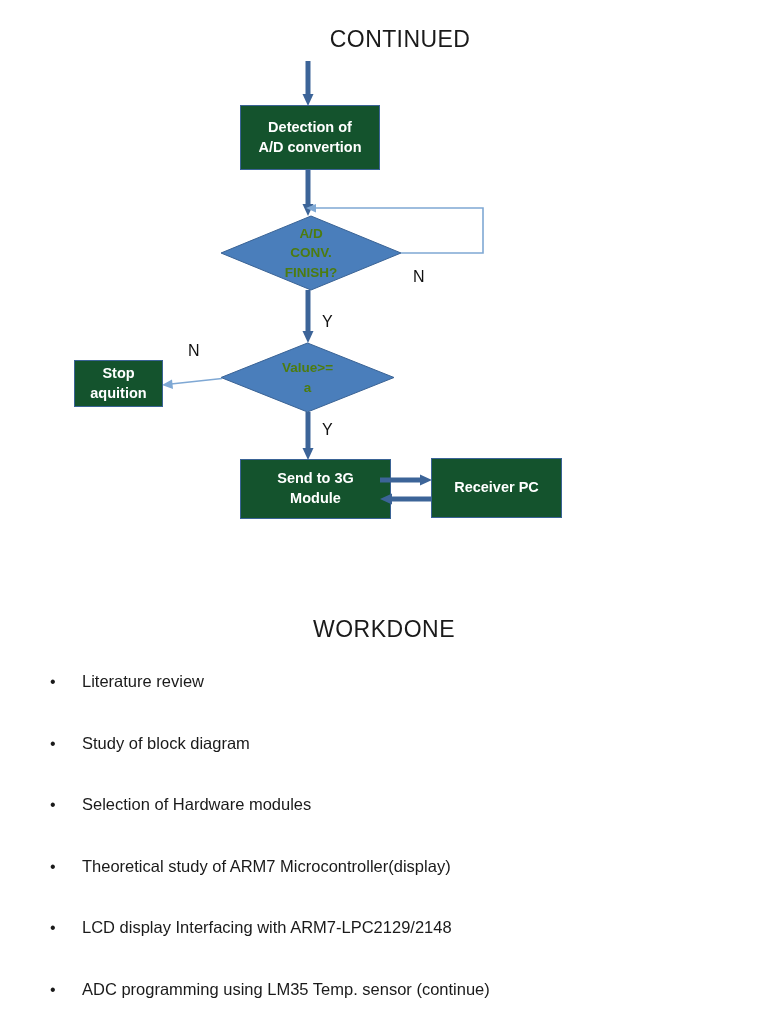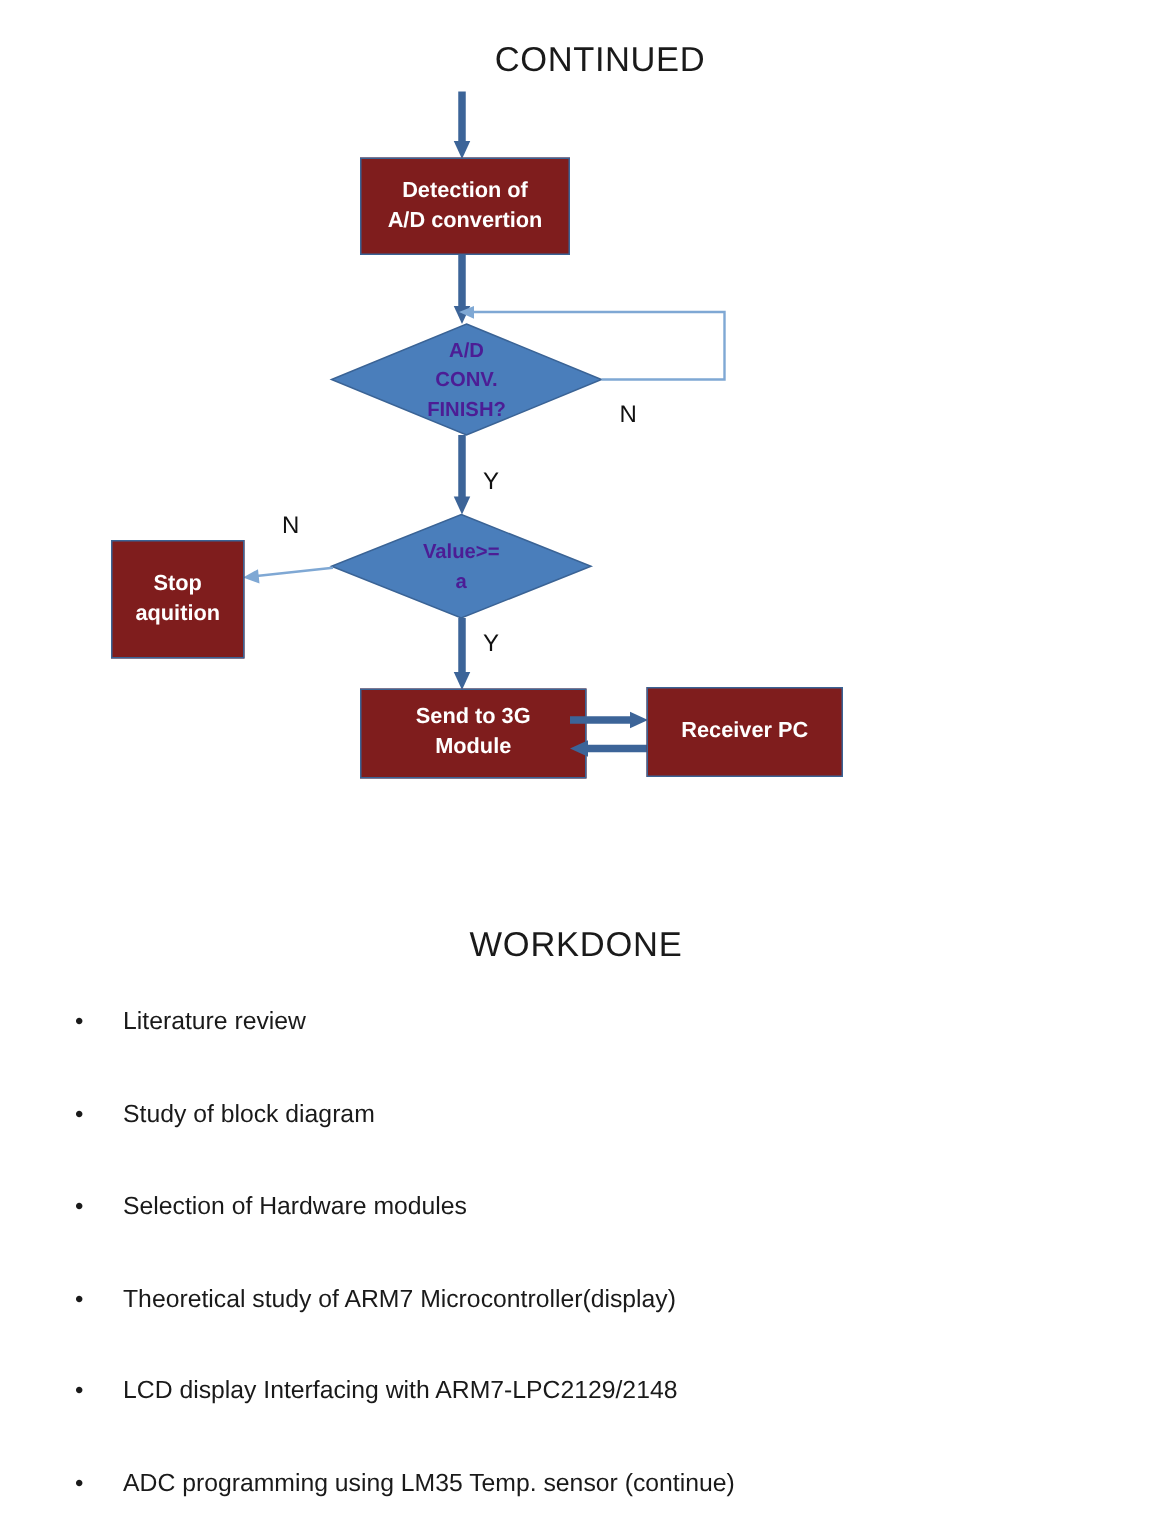--- a/index.html
+++ b/index.html
@@ -32,21 +32,21 @@
     font-size: 23px;
     letter-spacing: 0.4px;
     color: #1a1a1a;
     font-weight: 400;
   }
   #continued-title { top: 26px; }
 
   
   .proc-box {
     position: absolute;
-    background: #7f1d1d;
+    background: #14532d;
     border: 1.5px solid #3a6395;
     color: #ffffff;
     font-weight: bold;
     font-size: 14.5px;
     line-height: 1.35;
     display: flex;
     align-items: center;
     justify-content: center;
     text-align: center;
     box-sizing: border-box;
@@ -64,21 +64,21 @@
   }
   .diamond-label {
     position: absolute;
     left: 0; top: 0;
     width: 100%;
     height: 100%;
     display: flex;
     align-items: center;
     justify-content: center;
     text-align: center;
-    color: #4c1d95;
+    color: #4d7c0f;
     font-weight: bold;
     font-size: 13.5px;
     line-height: 1.45;
     pointer-events: none;
   }
 
   
   .conn {
     position: absolute;
     overflow: visible;
@@ -189,21 +189,21 @@
       </span>
     </div>
   </div>
 
   <svg class="conn" style="left:146px; top:370px;" width="62" height="22">
     <line x1="60" y1="8.5" x2="9" y2="14" stroke="#7fa8d4" stroke-width="1.6"></line>
     <polygon points="0,15 10,9.5 11,19" fill="#7fa8d4"></polygon>
   </svg>
   <div class="edge-label" style="left:172px; top:342px;">N</div>
 
-  <div class="proc-box" style="left:58px; top:360px; width:89px; height:79px;">
+  <div class="proc-box" style="left:58px; top:360px; width:89px; height:47px;">
     <span>
       <span>Stop</span><br>
       <span>aquition</span>
     </span>
   </div>
 
   <svg class="conn" style="left:286px; top:412px;" width="16" height="50">
     <line x1="6" y1="0" x2="6" y2="38" stroke="#3c6498" stroke-width="5"></line>
     <polygon points="6,48 0.5,36 11.5,36" fill="#3c6498"></polygon>
   </svg>

